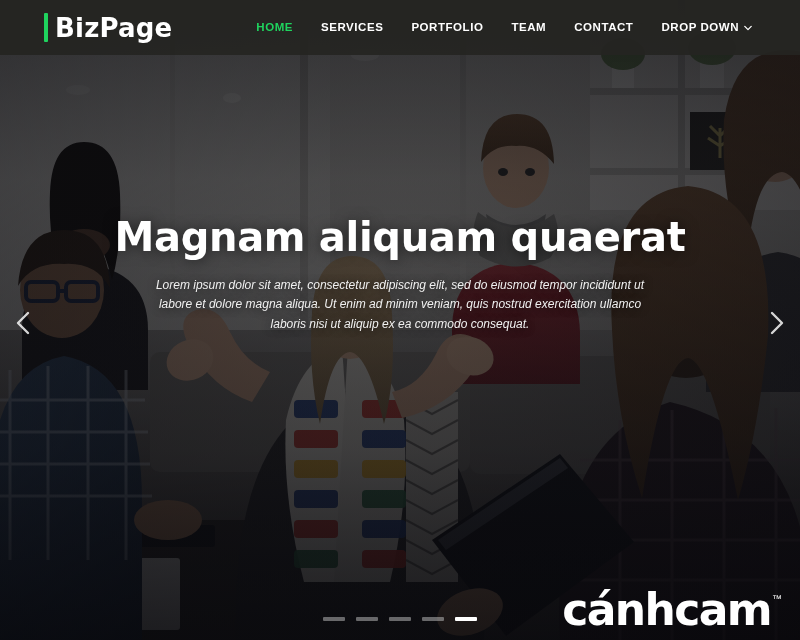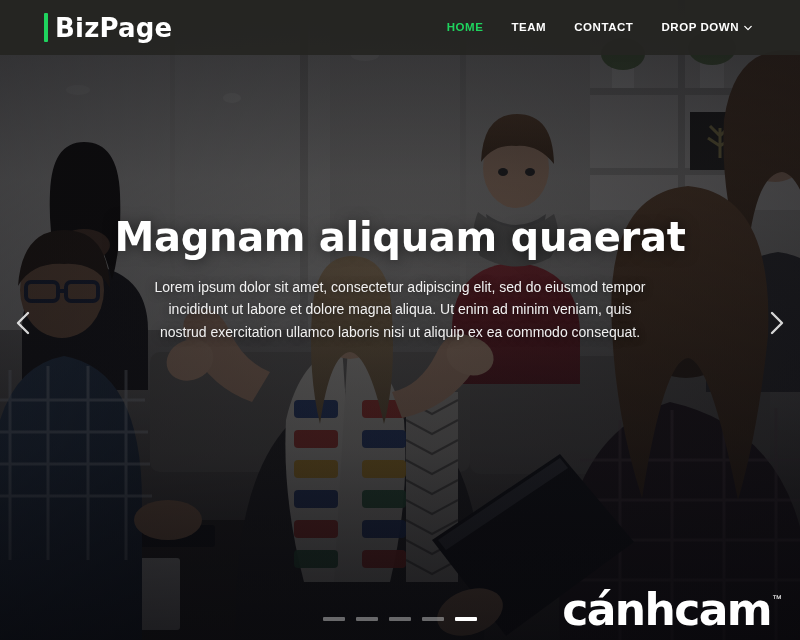--- a/index.html
+++ b/index.html
@@ -97,25 +97,26 @@
     font-size:40px;
     font-weight:700;
     letter-spacing:-0.3px;
     line-height:1.12;
     text-shadow:0 1px 14px rgba(0,0,0,0.55);
     font-family:"DejaVu Sans", sans-serif;
   }
   #hero-desc {
     margin-top:16px;
     color:#f0f0f0;
-    font-size:14px;
+    font-size:12px;
     line-height:1.62;
     max-width:505px;
     margin-left:auto; margin-right:auto;
     text-shadow:0 1px 8px rgba(0,0,0,0.6);
+    font-style:italic;
   }
   #cta-wrap { margin-top:30px; }
   #cta-button {
     display:inline-block;
     background:#2ed06d;
     color:#ffffff;
     font-size:13.5px;
     font-weight:400;
     letter-spacing:0.25px;
     padding:11px 29px;
@@ -351,20 +352,26 @@
     <div class="logo-wrap">
       <span class="logo-bar"></span>
       <span class="logo-text">BizPage</span>
     </div>
 
     <nav id="main-nav">
       <a class="nav-item active">
         <span>HOME</span>
       </a>
       <a class="nav-item">
+        <span>SERVICES</span>
+      </a>
+      <a class="nav-item">
+        <span>PORTFOLIO</span>
+      </a>
+      <a class="nav-item">
         <span>TEAM</span>
       </a>
       <a class="nav-item">
         <span>CONTACT</span>
       </a>
       <a class="nav-item">
         <span>DROP DOWN</span>
         <span class="chev">
           <svg width="8" height="8" viewBox="0 0 10 10" aria-hidden="true">
             <path d="M1 3 L5 7 L9 3" fill="none" stroke="#ffffff" stroke-width="1.6" stroke-linecap="round" stroke-linejoin="round"></path>

